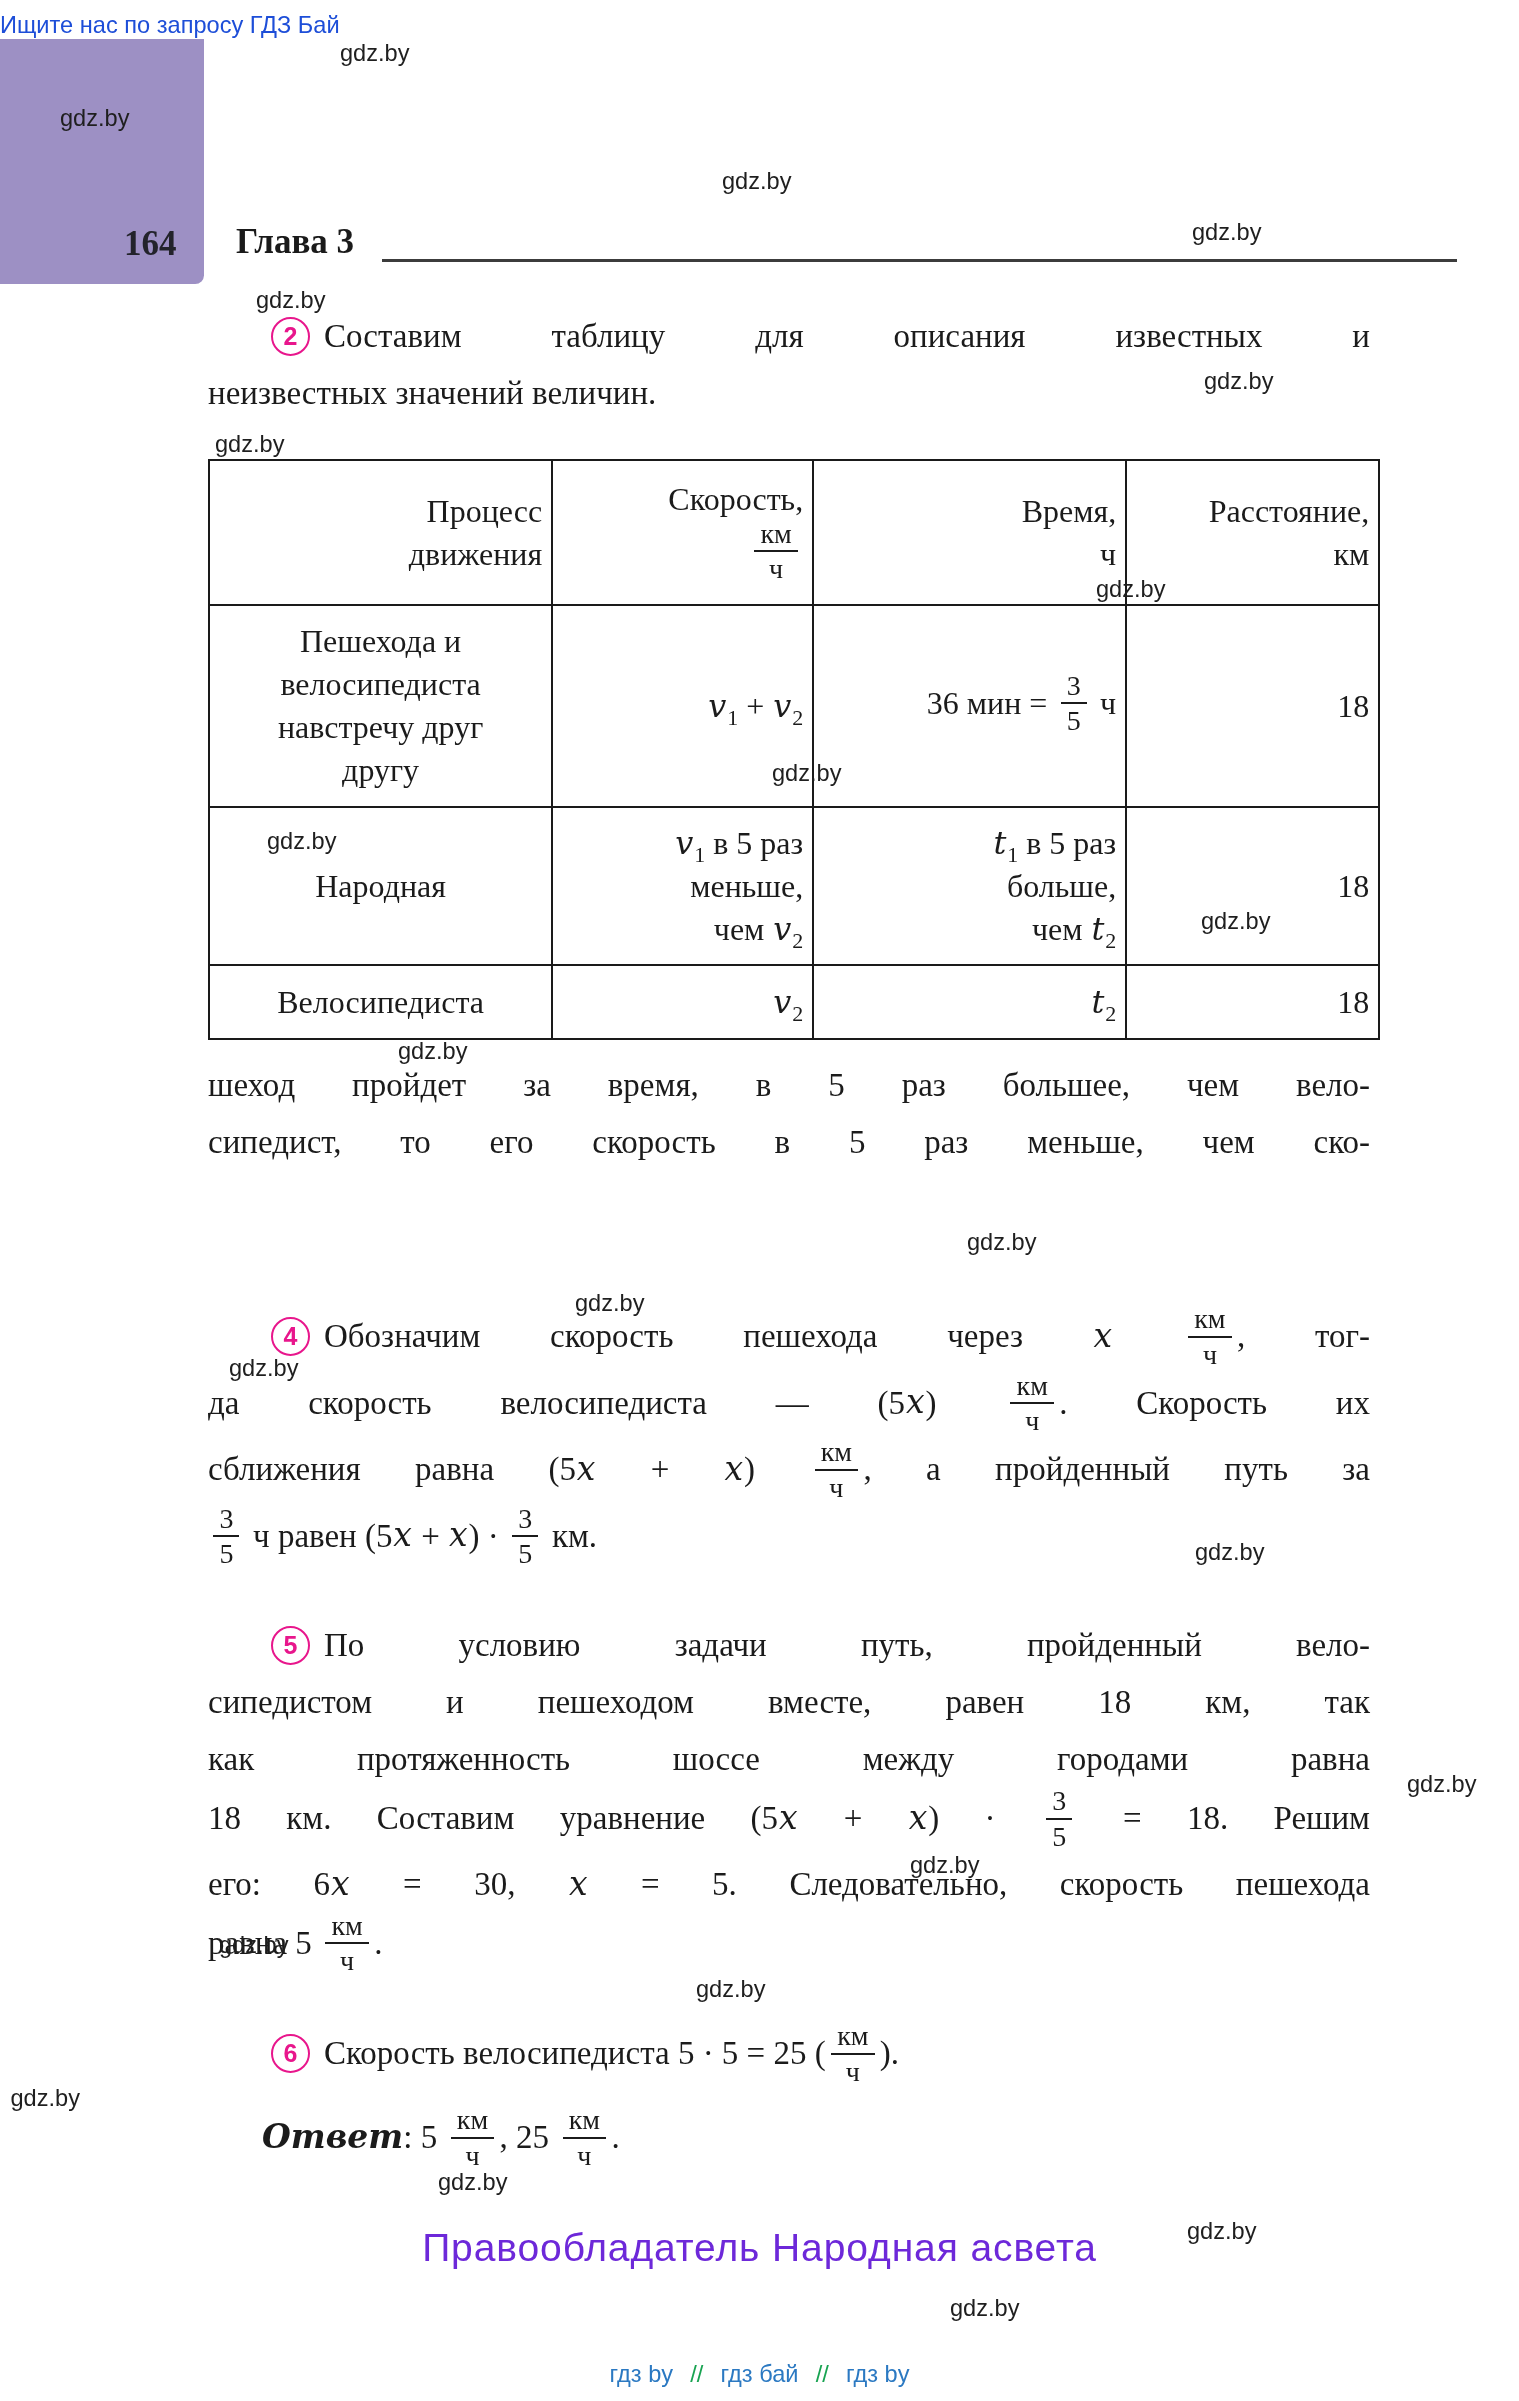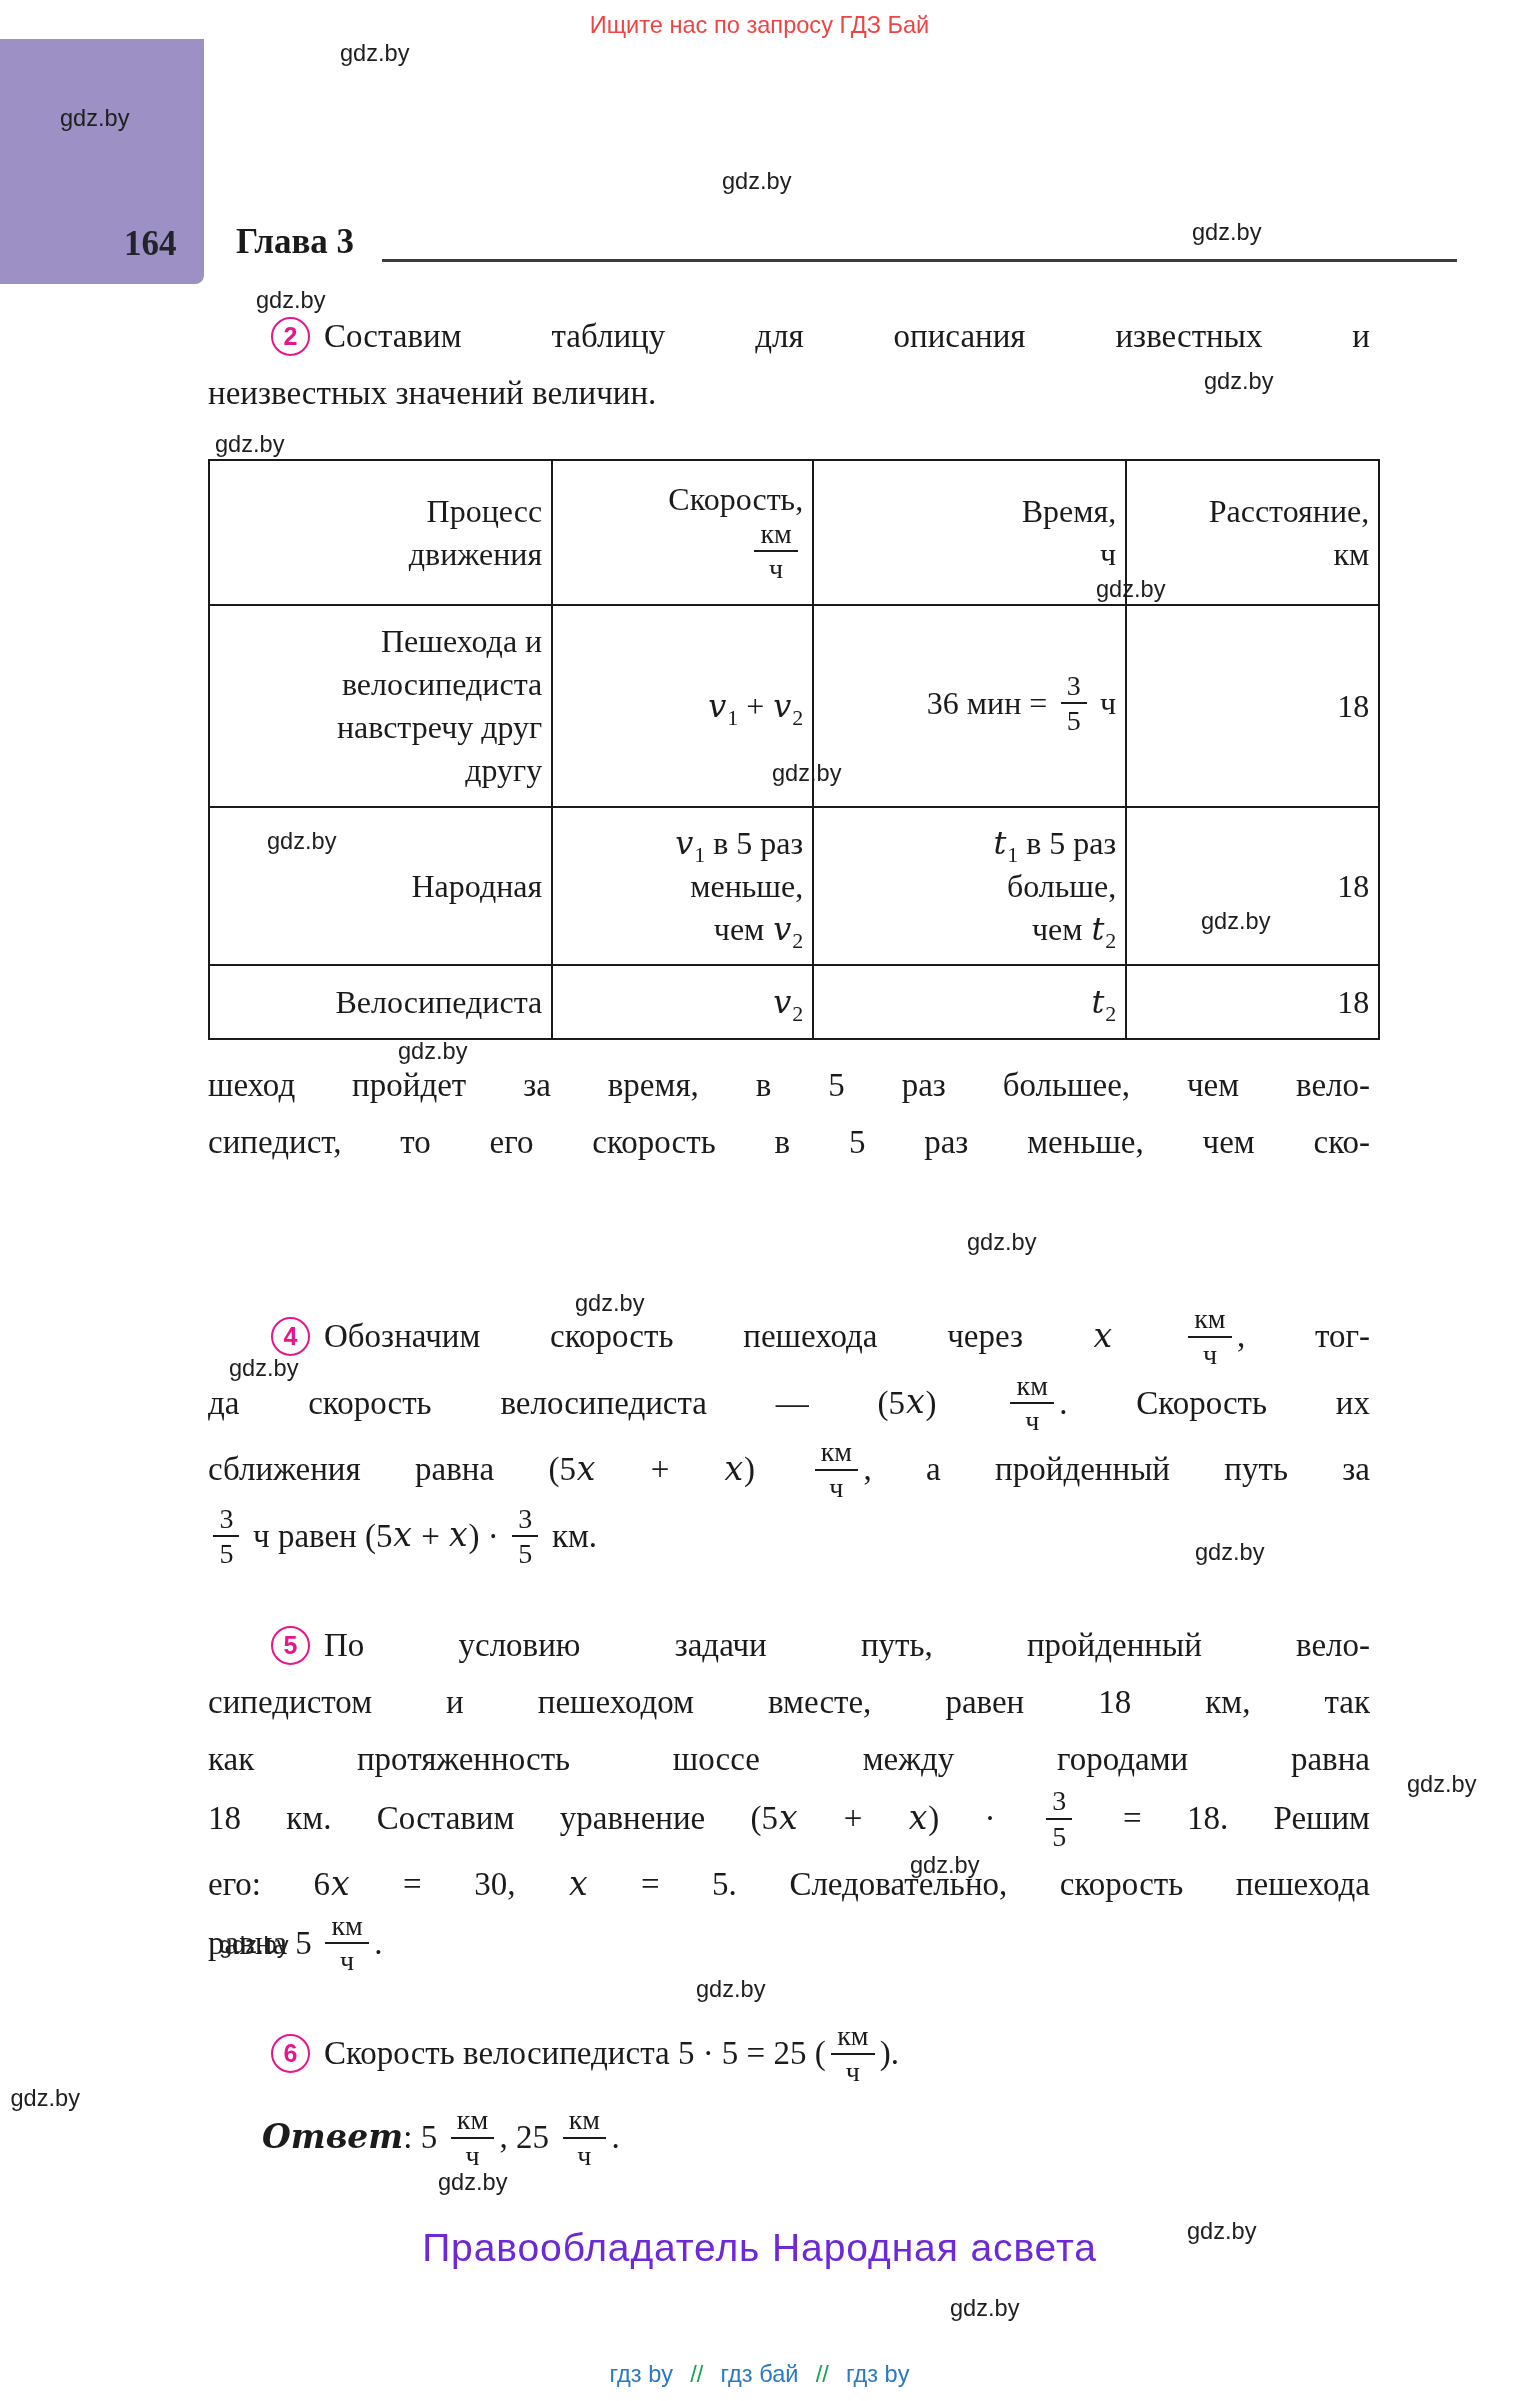--- a/index.html
+++ b/index.html
@@ -5,23 +5,23 @@
   *{margin:0;padding:0;box-sizing:border-box}
   html,body{width:1519px;height:2401px}
   body{
     position:relative;background:#ffffff;overflow:hidden;
     font-family:"Liberation Serif","DejaVu Serif",serif;color:#1b1b1b;
   }
   
   .wm{position:absolute;font-family:"Liberation Sans","DejaVu Sans",sans-serif;
       font-size:23.6px;color:#1f1f1f;white-space:nowrap}
   
-  .promo{position:absolute;top:12.3px;left:0;width:100%;text-align:center;
+  .promo{position:absolute;top:12.3px;left:0;width:100%;
          font-family:"Liberation Sans","DejaVu Sans",sans-serif;
-         font-size:23.6px;color:#ef4444}
+         font-size:23.6px;color:#1d4ed8}
   
   .corner{position:absolute;left:0;top:39px;width:204px;height:245px;
           background:#9d90c4;border-radius:0 0 8.8px 0}
   .page-num{position:absolute;left:124px;top:224px;font-size:35px;font-weight:600;color:#23232b}
   .chapter{position:absolute;left:236px;top:222px;font-size:35px;font-weight:700;color:#1a1a1a}
   .chapter-rule{position:absolute;left:382px;top:259px;width:1075px;height:2.6px;background:#3c3c3c}
   
   .content{position:absolute;left:208px;top:0;width:1162px;height:1874px}
   .para{position:absolute;left:0;width:100%;font-size:33px}
   .jline{text-align:justify;text-align-last:justify;line-height:57px}
@@ -39,21 +39,21 @@
         vertical-align:middle;line-height:1.12;font-size:28px;margin:0 5.3px;position:relative;top:-2.6px}
   .frac .fnum{border-bottom:2.6px solid #1b1b1b;padding:0 6.1px 0.9px}
   .frac .fden{padding-top:0.9px}
   .var{font-style:italic;font-family:"DejaVu Serif",serif;margin:0 0.9px}
   .bivar{font-style:italic;font-weight:700;font-family:"DejaVu Serif",serif}
   sub{font-size:22px;line-height:0;vertical-align:-7.9px}
   
   .vtable{position:absolute;left:208px;top:459px;border-collapse:collapse;table-layout:fixed}
   .vtable th,.vtable td{border:2.6px solid #1a1a1a;font-size:32px;font-weight:400;
         text-align:right;vertical-align:middle;padding:5.3px 8.8px;color:#1b1b1b}
-  .vtable .cleft{text-align:right;padding-left:9px}
+  .vtable .cleft{text-align:center;padding-left:9px}
   .cline{line-height:43px}
   
   .copyright{position:absolute;top:2226px;left:0;width:100%;text-align:center;
              font-family:"Liberation Sans","DejaVu Sans",sans-serif;
              font-size:39px;color:#6d28d9;letter-spacing:0.9px}
   .links{position:absolute;top:2361px;left:0;width:100%;text-align:center;
          font-family:"Liberation Sans","DejaVu Sans",sans-serif;font-size:23.6px}
   .links a{color:#2b79c2;text-decoration:none;margin:0 5.3px}
   .links .sep{color:#18a351;margin:0 5.3px}
 </style>

